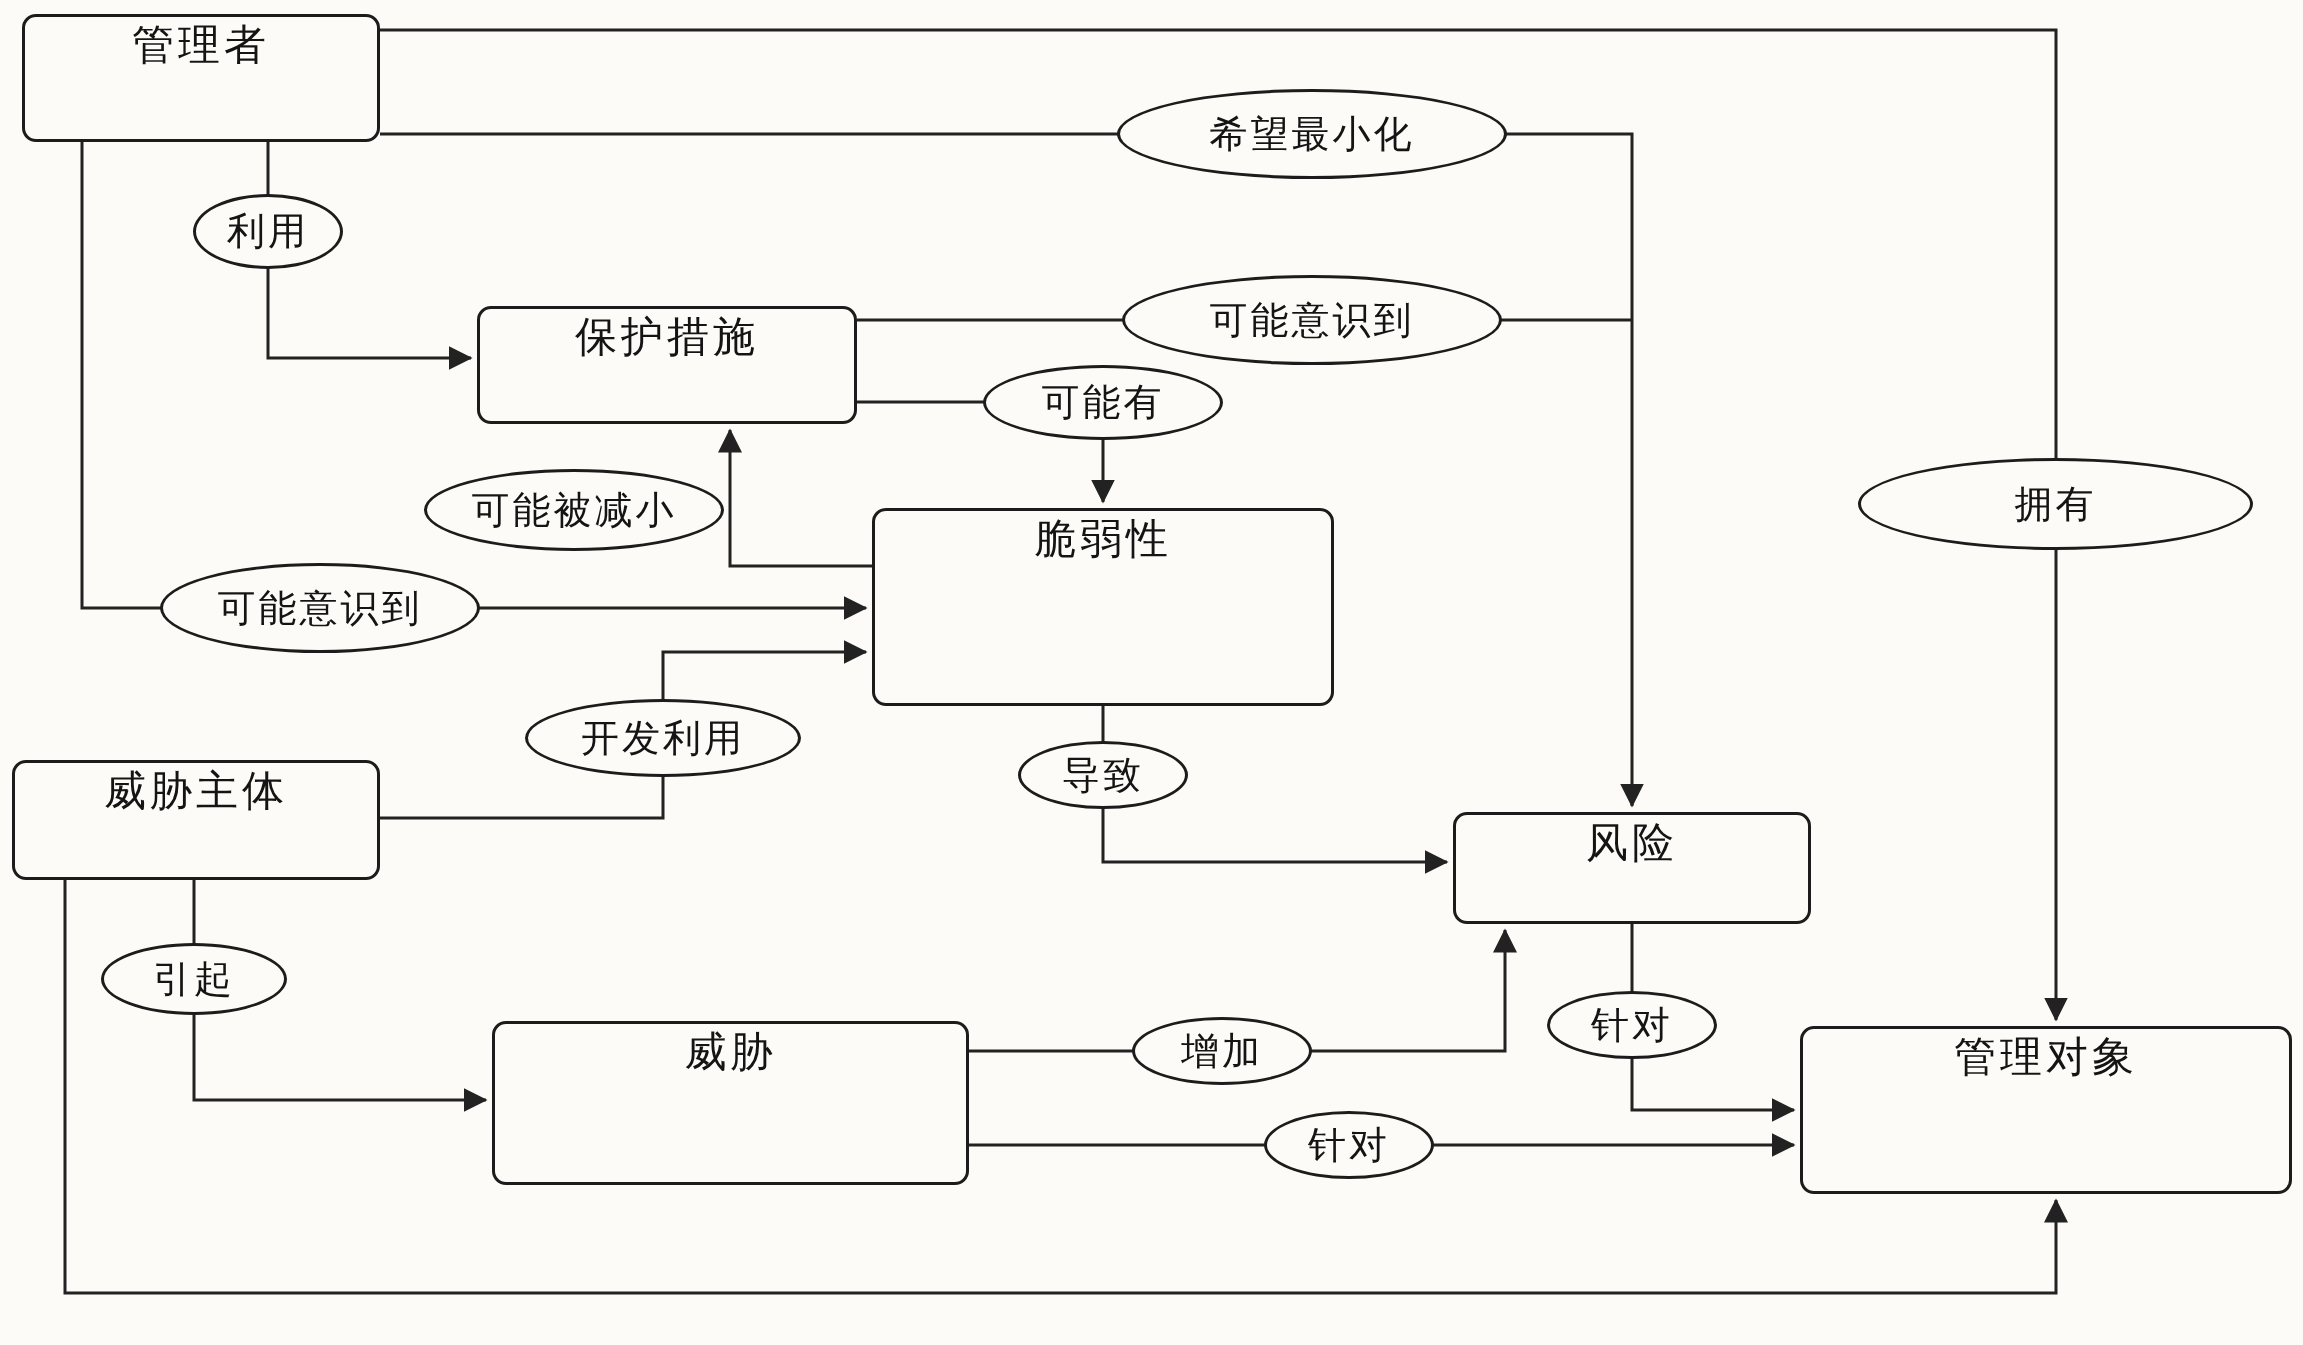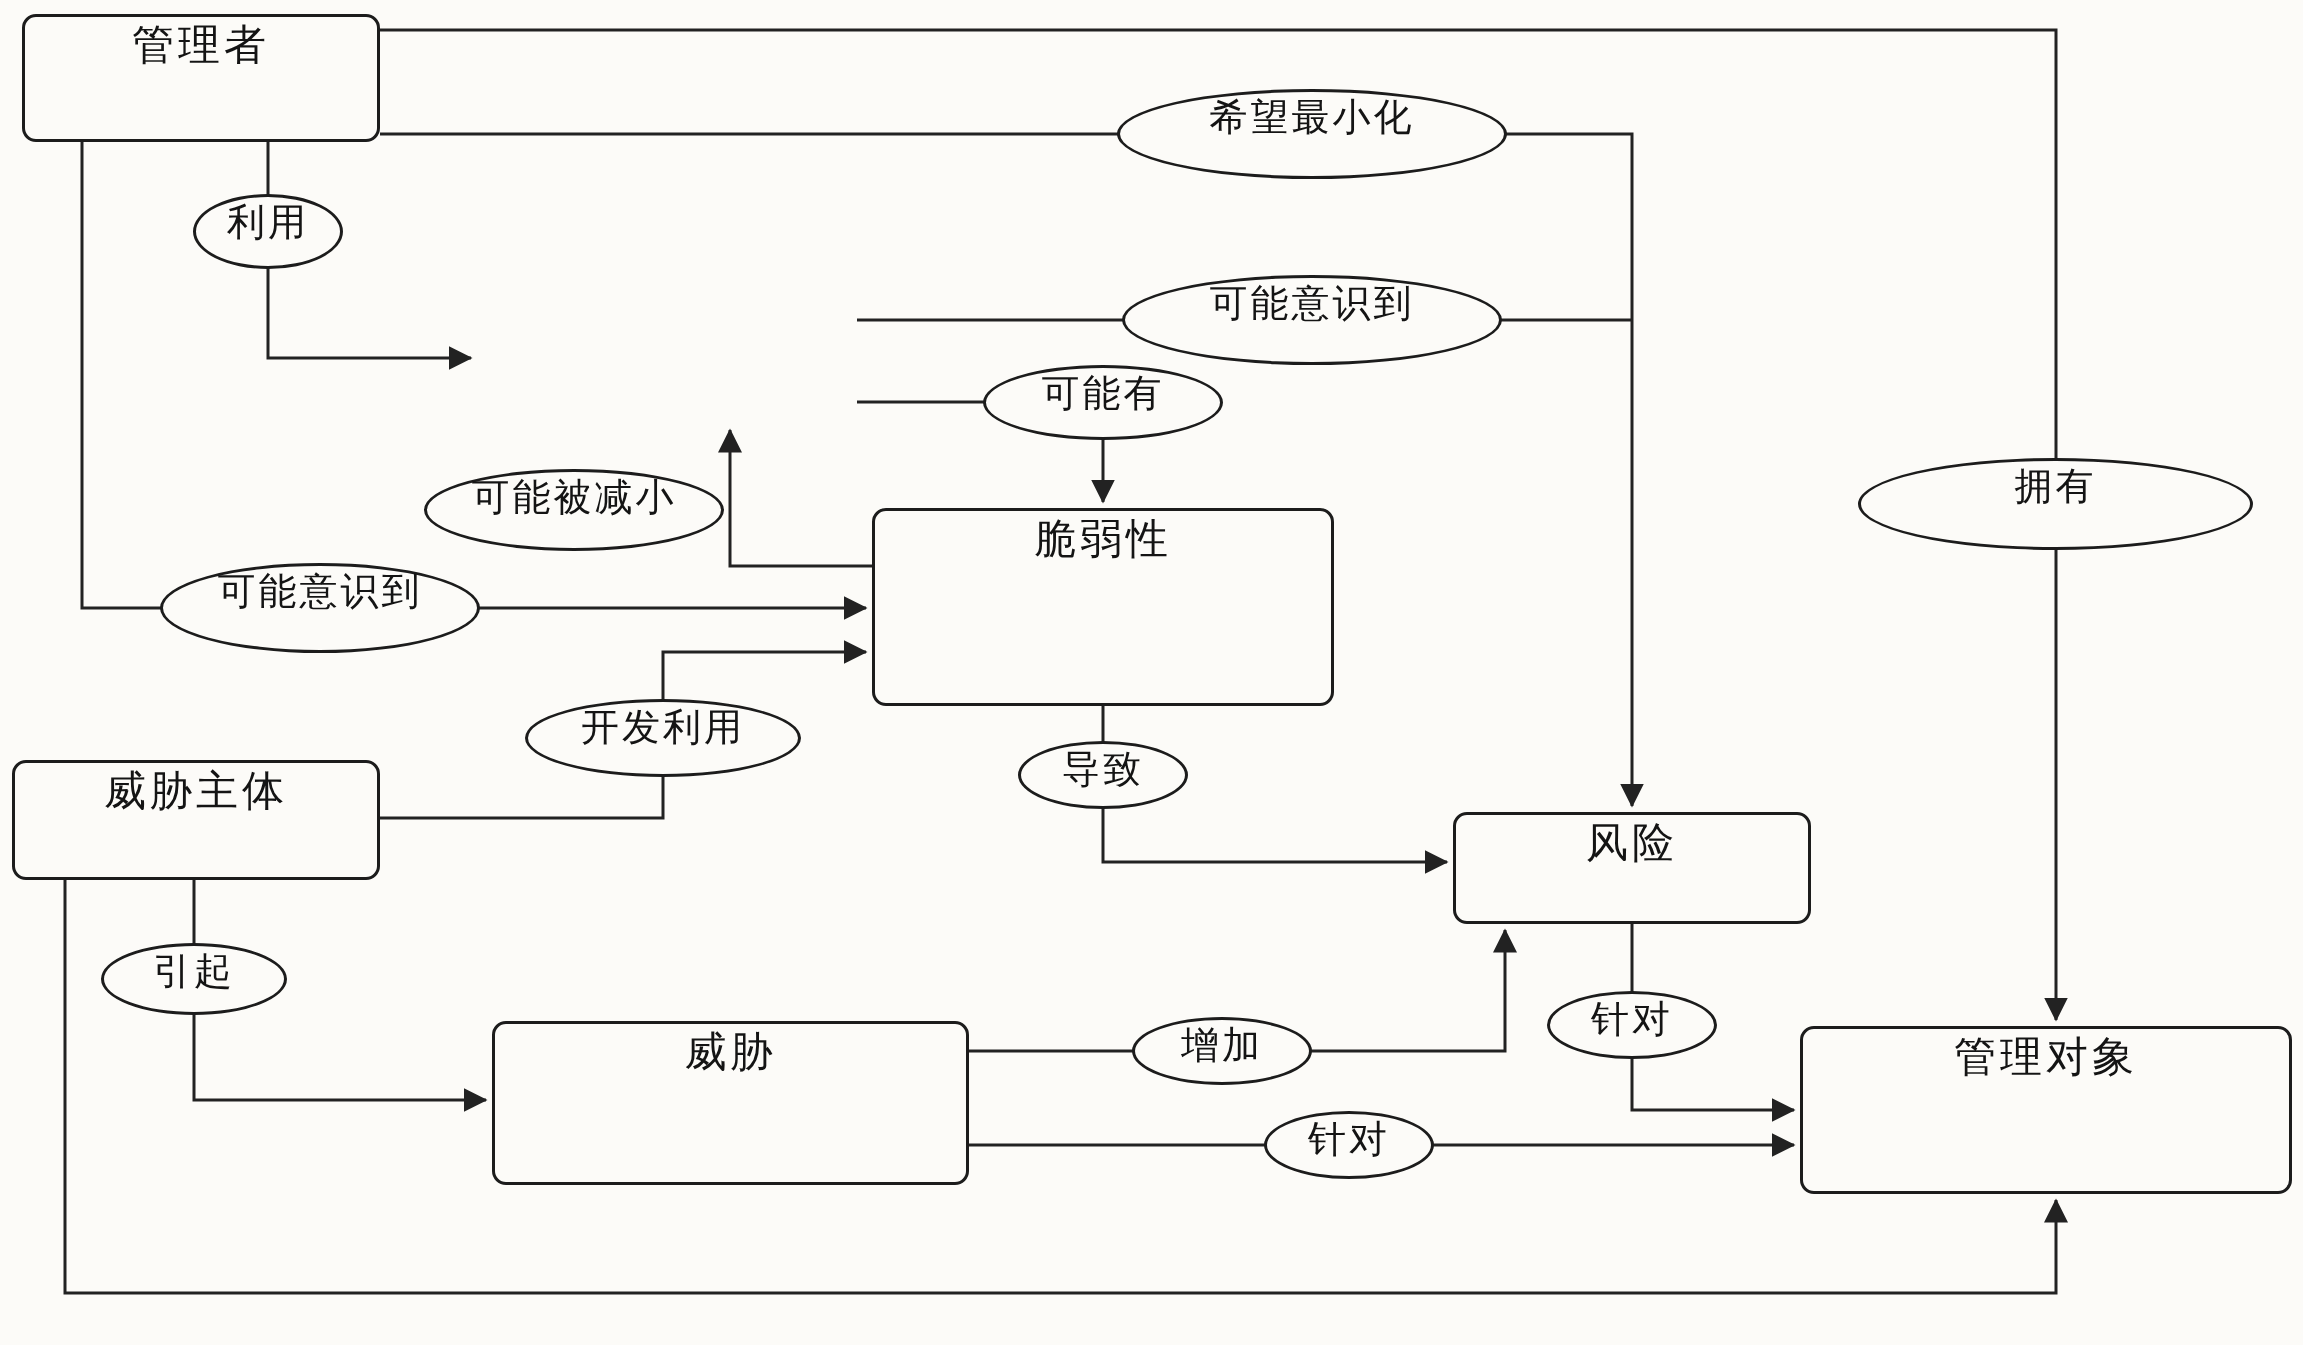--- a/index.html
+++ b/index.html
@@ -34,21 +34,21 @@
     letter-spacing: 4px;
     color: #141414;
   }
   .rel {
     position: absolute;
     box-sizing: border-box;
     border: 3px solid #1c1c1c;
     border-radius: 50%;
     background: #fcfbf8;
     display: flex;
-    align-items: flex-start;
+    align-items: center;
     justify-content: center;
     font-size: 38px;
     letter-spacing: 3px;
     color: #141414;
   }
   polyline {
     fill: none;
     stroke: #222222;
     stroke-width: 3;
   }
@@ -91,20 +91,23 @@
 
     <polyline points="1632,924 1632,1110 1794,1110" marker-end="url(#arrow)"></polyline>
 
     <polyline points="65,880 65,1293 2056,1293 2056,1200" marker-end="url(#arrow)"></polyline>
   </svg>
 
   <div class="node" style="left:22px; top:14px; width:358px; height:128px;">
     <span>管理者</span>
   </div>
 
+  <div class="node" style="left:477px; top:306px; width:380px; height:118px;">
+    <span>保护措施</span>
+  </div>
 
   <div class="node" style="left:872px; top:508px; width:462px; height:198px;">
     <span>脆弱性</span>
   </div>
 
   <div class="node" style="left:12px; top:760px; width:368px; height:120px;">
     <span>威胁主体</span>
   </div>
 
   <div class="node" style="left:1453px; top:812px; width:358px; height:112px;">

